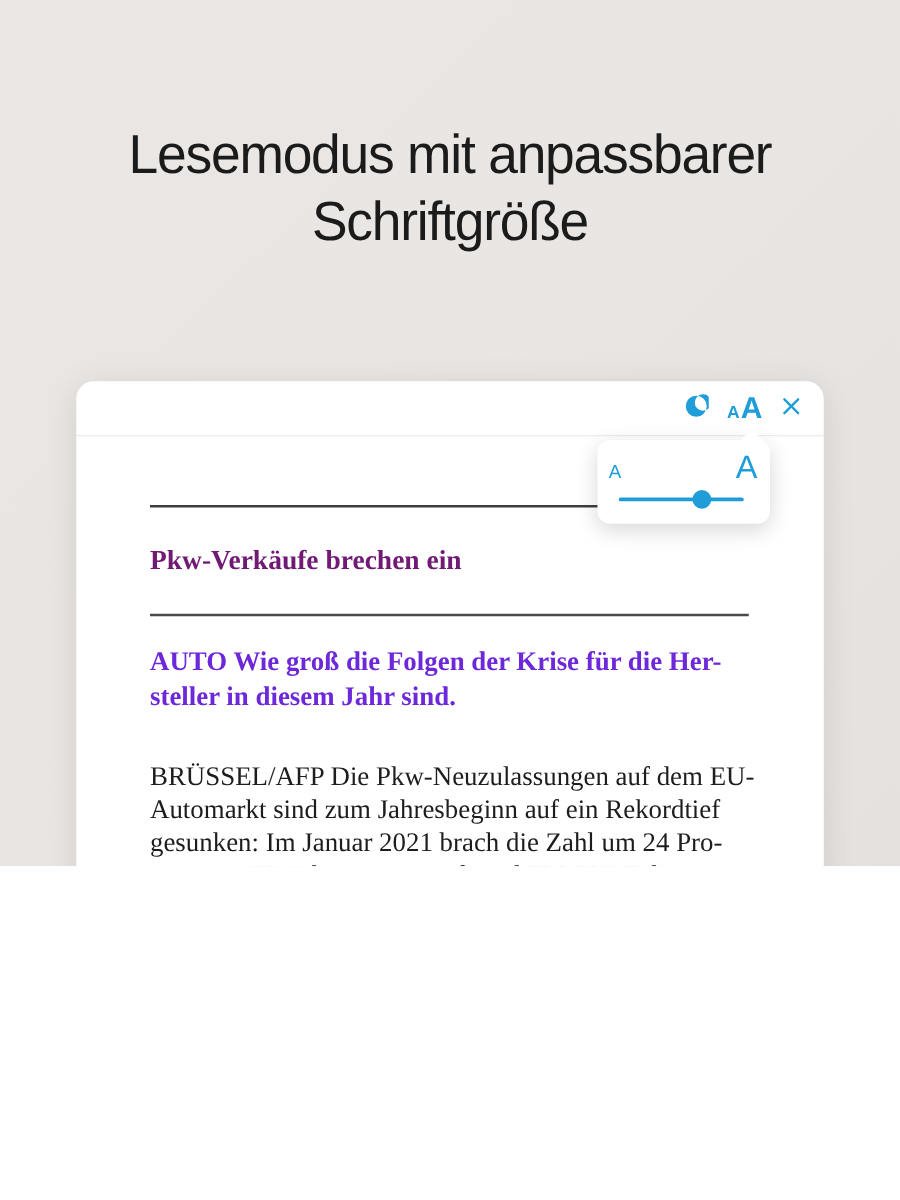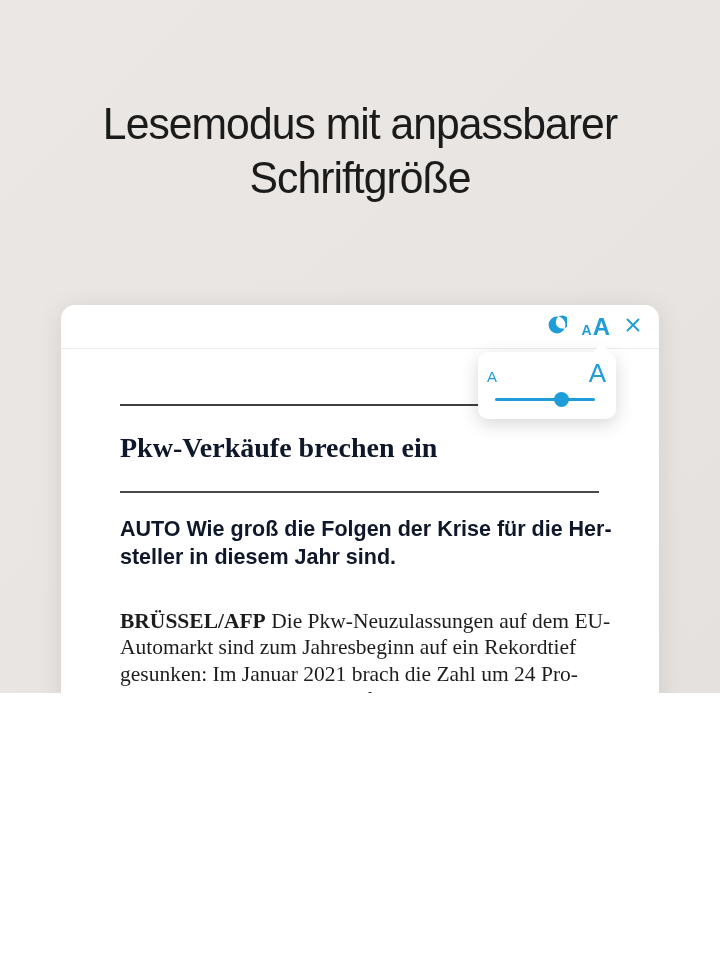--- a/index.html
+++ b/index.html
@@ -54,33 +54,33 @@
   .pop-a-large{font-size:26px;line-height:34px;}
   .slider{position:absolute;left:17px;top:38px;width:100px;height:20px;}
   .slider-track{position:absolute;left:0;top:8px;width:100px;height:3px;border-radius:2px;background:#1e9dd8;}
   .slider-thumb{position:absolute;left:59px;top:2px;width:15px;height:15px;border-radius:50%;background:#1e9dd8;}
   .rule{position:absolute;left:59px;width:479px;height:2px;}
   .rule-top{top:99px;background:#3e3e3e;}
   .rule-mid{top:186px;background:#4a4a4a;}
   .headline{
     position:absolute;left:59px;top:127px;width:535px;
     font-family:"Liberation Serif",serif;font-weight:700;
-    font-size:28px;line-height:32px;color:#0f172a;
+    font-size:22px;line-height:32px;color:#701a75;
   }
   .lead{
     position:absolute;left:59px;top:211px;width:535px;
-    font-family:Liberation Sans, sans-serif;font-weight:700;
-    font-size:21.5px;line-height:27.5px;white-space:pre-line;color:#0f172a;
+    font-family:Liberation Serif, serif;font-weight:700;
+    font-size:21.5px;line-height:27.5px;white-space:pre-line;color:#6d28d9;
   }
   .body-text{
     position:absolute;left:59px;top:281px;width:535px;
     font-family:"Liberation Serif",serif;font-weight:400;
     font-size:21.5px;line-height:26.5px;white-space:pre-line;color:#1d1d1d;
   }
-  .body-text b{font-weight:700;text-align:right;}
+  .body-text b{font-weight:400;text-align:right;}
   
   .arrow{position:absolute;width:0;height:0;cursor:pointer;}
   .arrow-left{
     left:80px;top:714px;
     border-top:7.5px solid transparent;border-bottom:7.5px solid transparent;
     border-right:13px solid #b7b7b7;
   }
   .arrow-right{
     left:622px;top:713px;
     border-top:7.5px solid transparent;border-bottom:7.5px solid transparent;

